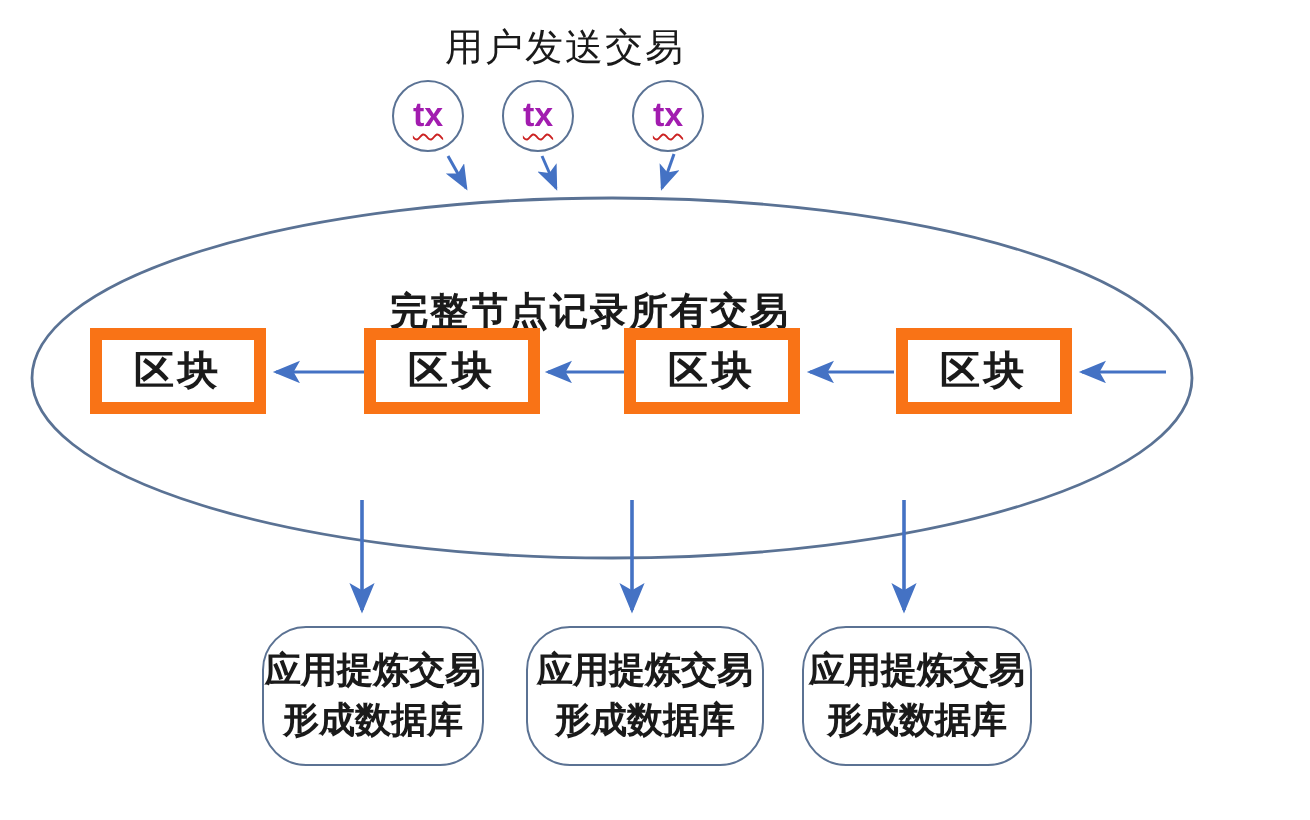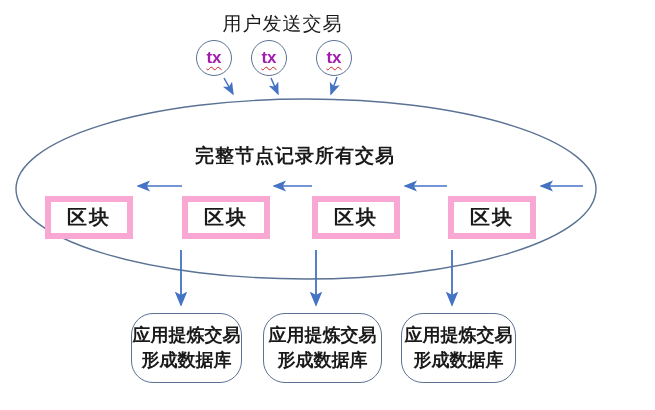--- a/index.html
+++ b/index.html
@@ -34,22 +34,22 @@
     text-underline-offset:3px;
   }
 
   .ellipse-label {
     left:195px; top:128px; width:200px; text-align:center;
     font-size:19px; font-weight:600; letter-spacing:1px;margin-top:15px;
   }
 
   .block {
     position:absolute; top:164px; width:88px; height:43px;
-    border:6px solid #f9a8d4; background:#ffffff; box-sizing:border-box;
-    display:flex; align-items:center; justify-content:center;margin-top:32px;
+    border:6px solid #f97316; background:#ffffff; box-sizing:border-box;
+    display:flex; align-items:center; justify-content:center;
   }
   .block.b1 { left:45px; }
   .block.b2 { left:182px; }
   .block.b3 { left:312px; }
   .block.b4 { left:448px; }
   .block-label { font-size:20px; font-weight:600; letter-spacing:2px; }
 
   .app-box {
     position:absolute; top:313px; height:70px;
     border:1.6px solid #5b7293; border-radius:22px; background:#fff;

